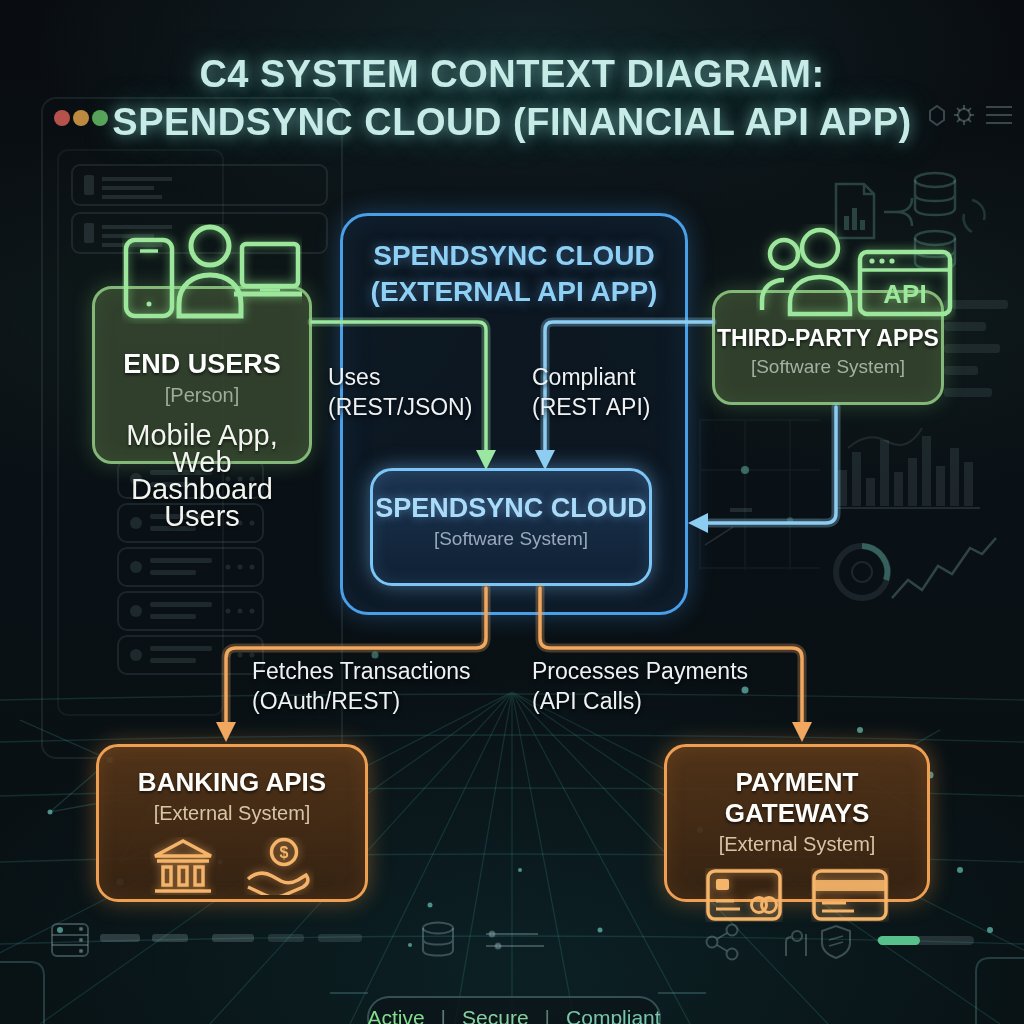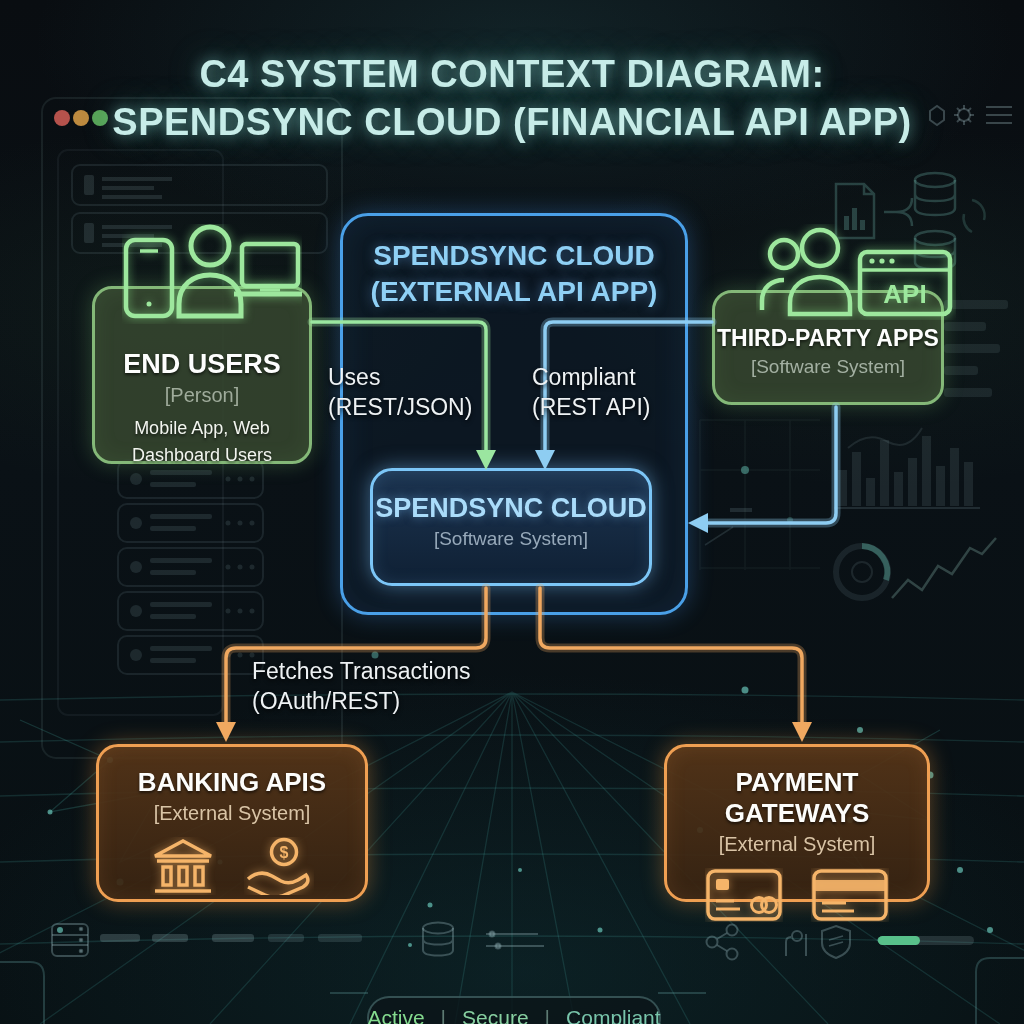--- a/index.html
+++ b/index.html
@@ -33,21 +33,21 @@
   .inner-system .t{margin-top:22px;font-size:27px;font-weight:bold;color:var(--inner-blue,#aadcfa);
     text-shadow:0 0 10px rgba(130,200,255,0.5);}
   .sub{font-size:19px;color:#97a9ba;margin-top:4px;}
 
   .green-box{border:3px solid var(--green-border,#84b878);border-radius:20px;
     background:rgba(53,69,47,0.88);
     box-shadow:0 0 20px rgba(130,200,120,0.28), inset 0 0 22px rgba(130,200,120,0.10);text-align:center;}
   .end-users{left:92px;top:286px;width:220px;height:178px;}
   .end-users .name{margin-top:60px;font-size:27px;font-weight:bold;color:#fdfefd;text-shadow:0 2px 3px rgba(0,0,0,0.6);}
   .end-users .sub{color:#9fab9b;font-size:20px;}
-  .end-users .desc{margin-top:8px;font-size:18px;line-height:27px;color:#f2f5ef;text-shadow:0 2px 3px rgba(0,0,0,0.6);}
+  .end-users .desc{margin-top:15px;font-size:29px;line-height:27px;color:#f2f5ef;text-shadow:0 2px 3px rgba(0,0,0,0.6);}
   .third-party{left:712px;top:290px;width:232px;height:115px;}
   .third-party .name{margin-top:32px;font-size:23px;font-weight:bold;color:#fdfefd;text-shadow:0 2px 3px rgba(0,0,0,0.6);}
   .third-party .sub{color:#a3b0a2;font-size:19px;}
 
   .orange-box{border:3px solid var(--orange-border,#ef9f52);border-radius:22px;
     background:linear-gradient(180deg,rgba(86,53,24,0.92),rgba(56,35,17,0.92));
     box-shadow:0 0 22px rgba(240,150,60,0.38), inset 0 0 20px rgba(240,160,80,0.12);}
   .banking{left:96px;top:744px;width:272px;height:158px;}
   .payments{left:664px;top:744px;width:266px;height:158px;}
   .orange-box .name{margin-top:20px;font-size:26px;font-weight:bold;color:#fdfdfb;text-shadow:0 2px 3px rgba(0,0,0,0.6);}
@@ -450,20 +450,24 @@
     <div>(REST/JSON)</div>
   </div>
   <div class="edge-label lbl-integrates">
     <div>Compliant</div>
     <div>(REST API)</div>
   </div>
   <div class="edge-label lbl-fetches">
     <div>Fetches Transactions</div>
     <div>(OAuth/REST)</div>
   </div>
+  <div class="edge-label lbl-processes">
+    <div>Processes Payments</div>
+    <div>(API Calls)</div>
+  </div>
 
 
   <div class="status-pill">
     <span class="st-active">Active</span>
     <span class="sep">|</span>
     <span class="st-secure">Secure</span>
     <span class="sep">|</span>
     <span class="st-compliant">Compliant</span>
   </div>
 

